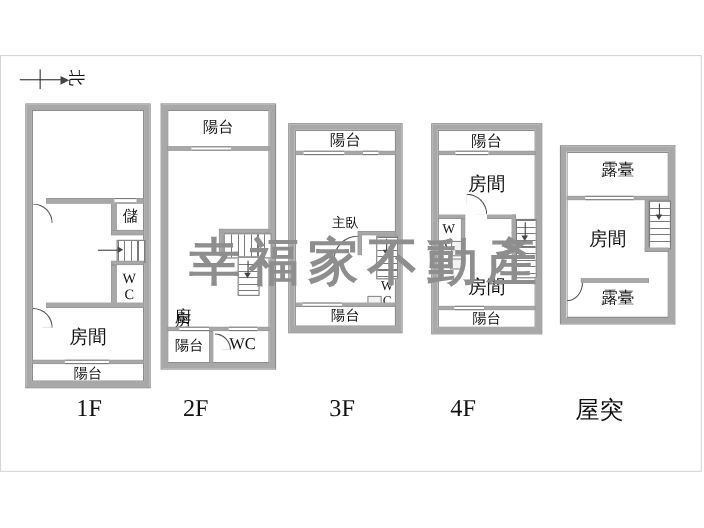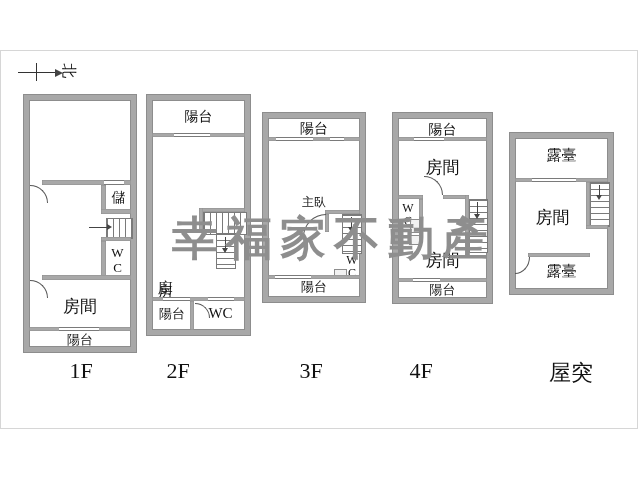--- a/index.html
+++ b/index.html
@@ -171,15 +171,15 @@
     <div class="wall" style="left:13px;top:115px;width:62px;height:4px;"></div>
     <div class="arc arc-br" style="left:0px;top:119px;width:15px;height:17px;"></div>
 
     <div class="lbl" style="left:0px;top:125px;width:93px;font-size:15px;">露臺</div>
   </div>
 
   <div class="caption" style="left:59px;top:358px;width:44px;">1F</div>
   <div class="caption" style="left:156px;top:358px;width:44px;">2F</div>
   <div class="caption" style="left:289px;top:358px;width:44px;">3F</div>
   <div class="caption" style="left:399px;top:358px;width:44px;">4F</div>
-  <div class="caption" style="left:543px;top:358px;width:56px;text-align:center;">屋突</div>
+  <div class="caption" style="left:517px;top:358px;width:56px;text-align:center;">屋突</div>
 
 </div>
 
 </body></html>

